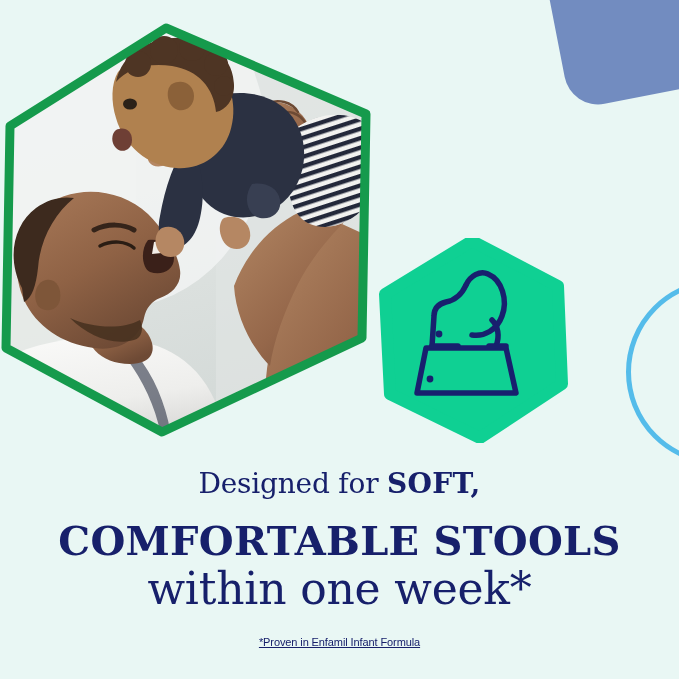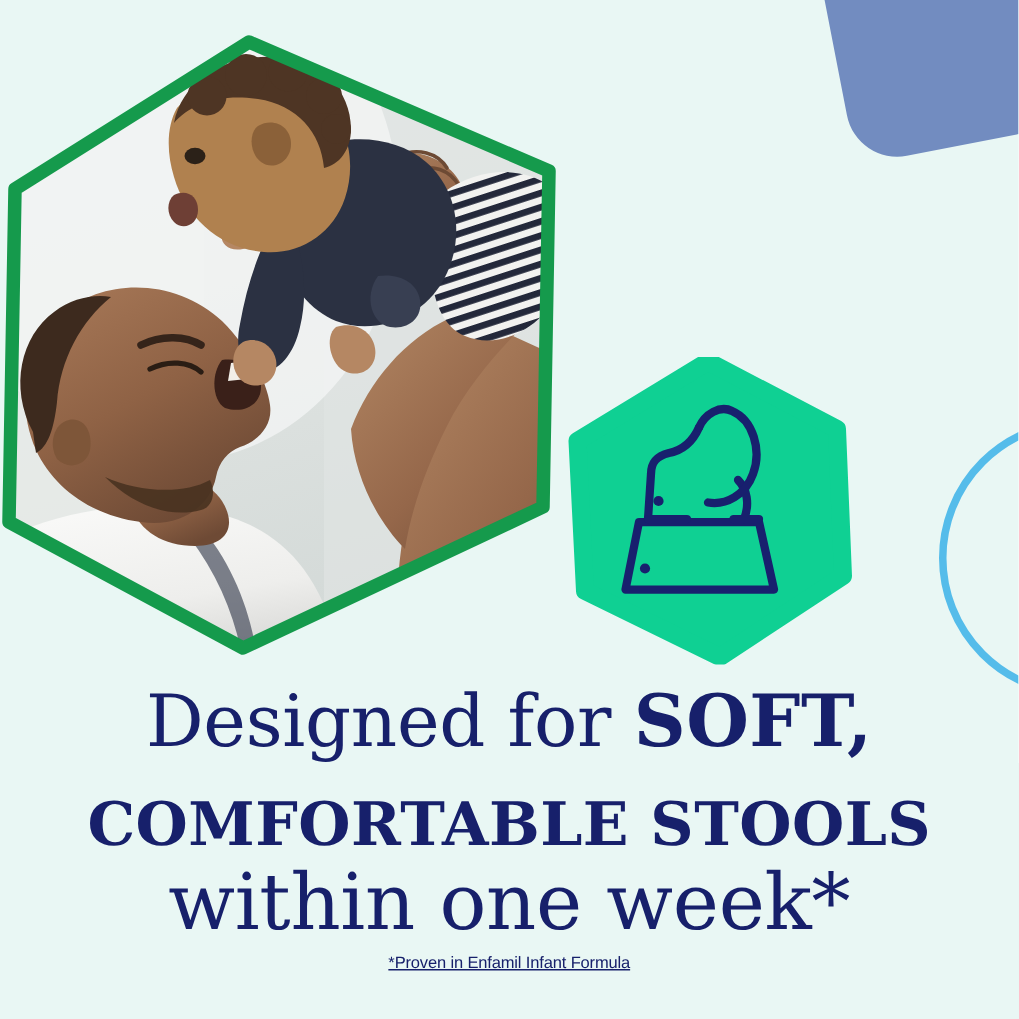--- a/index.html
+++ b/index.html
@@ -82,31 +82,32 @@
     width: 679px;
     text-align: center;
     color: #17206b;
     line-height: 1.08;
   }
   .headline .line {
     display: block;
     white-space: nowrap;
   }
   .line-1 {
-    font-size: 48px;
+    font-size: 28px;
     letter-spacing: -0.2px;
+    margin-top: 13px;
   }
   .line-2 {
     font-size: 40px;
     font-weight: bold;
     letter-spacing: 0.3px;
     margin-top: 20px;
   }
   .line-3 {
-    font-size: 52px;
+    font-size: 44px;
     margin-top: 3px;
     letter-spacing: -0.2px;
   }
   .em-bold {
     font-weight: bold;
     letter-spacing: 0.3px;
   }
 
   .footnote {
     position: absolute;

